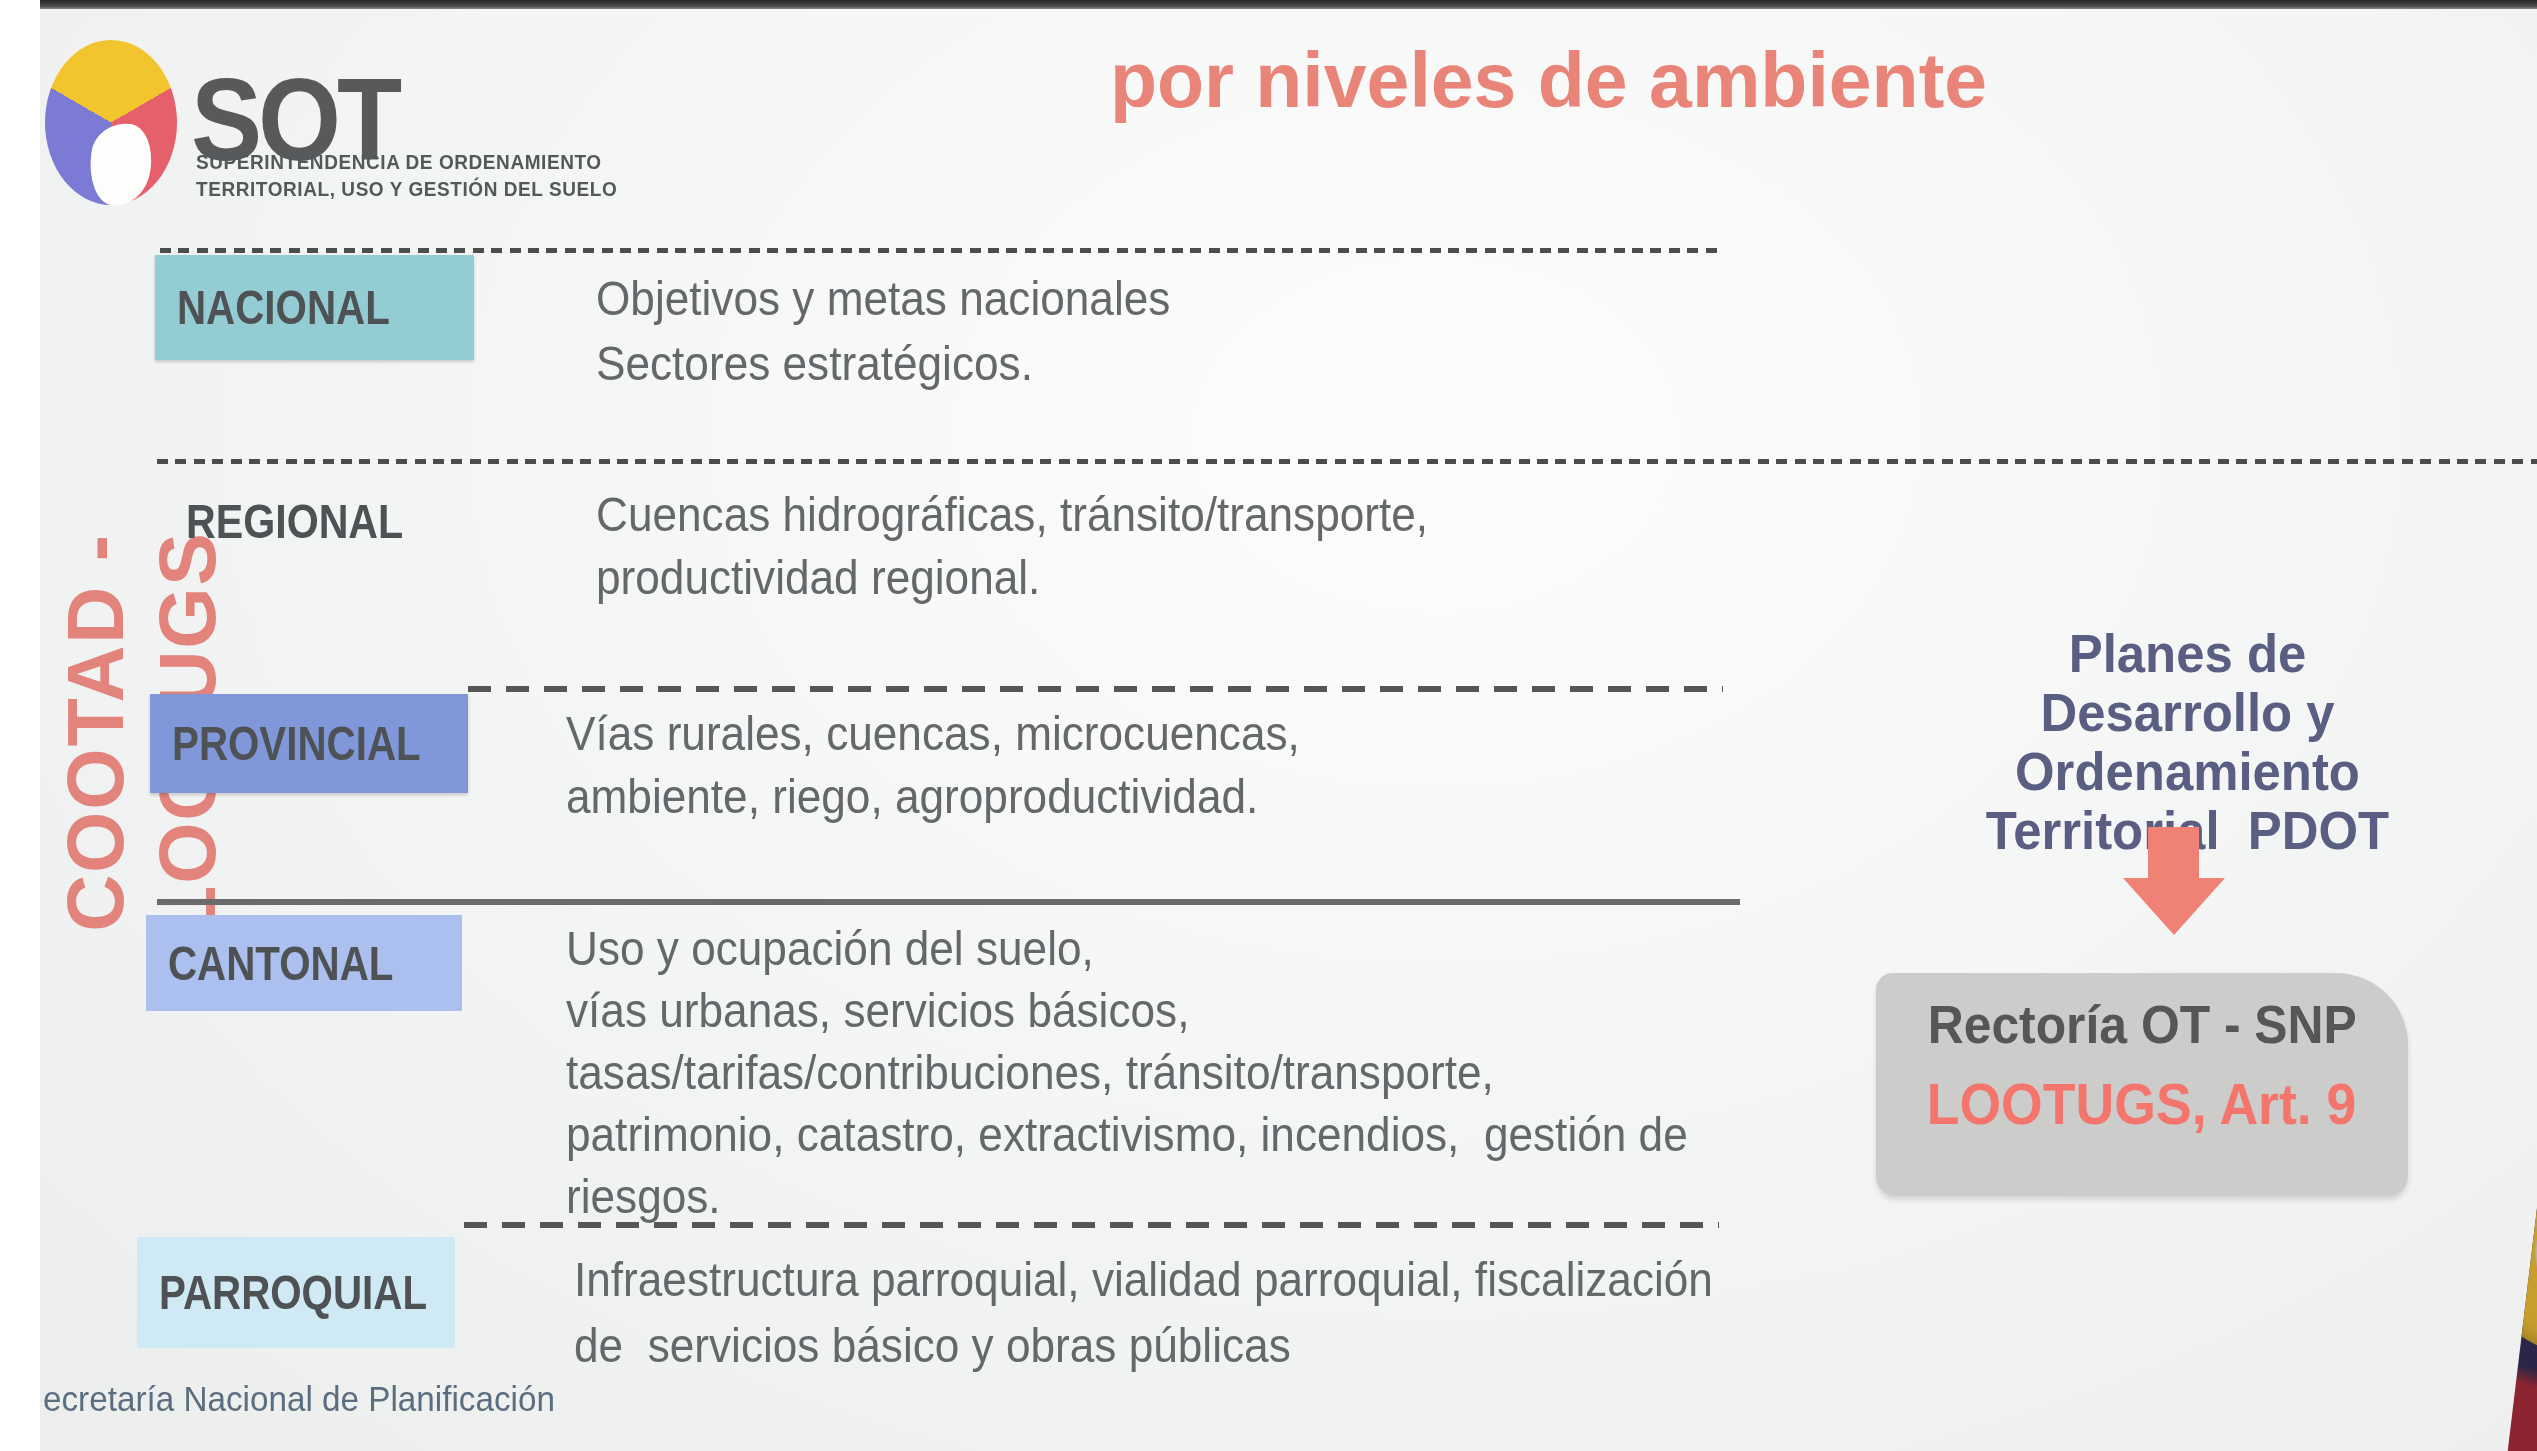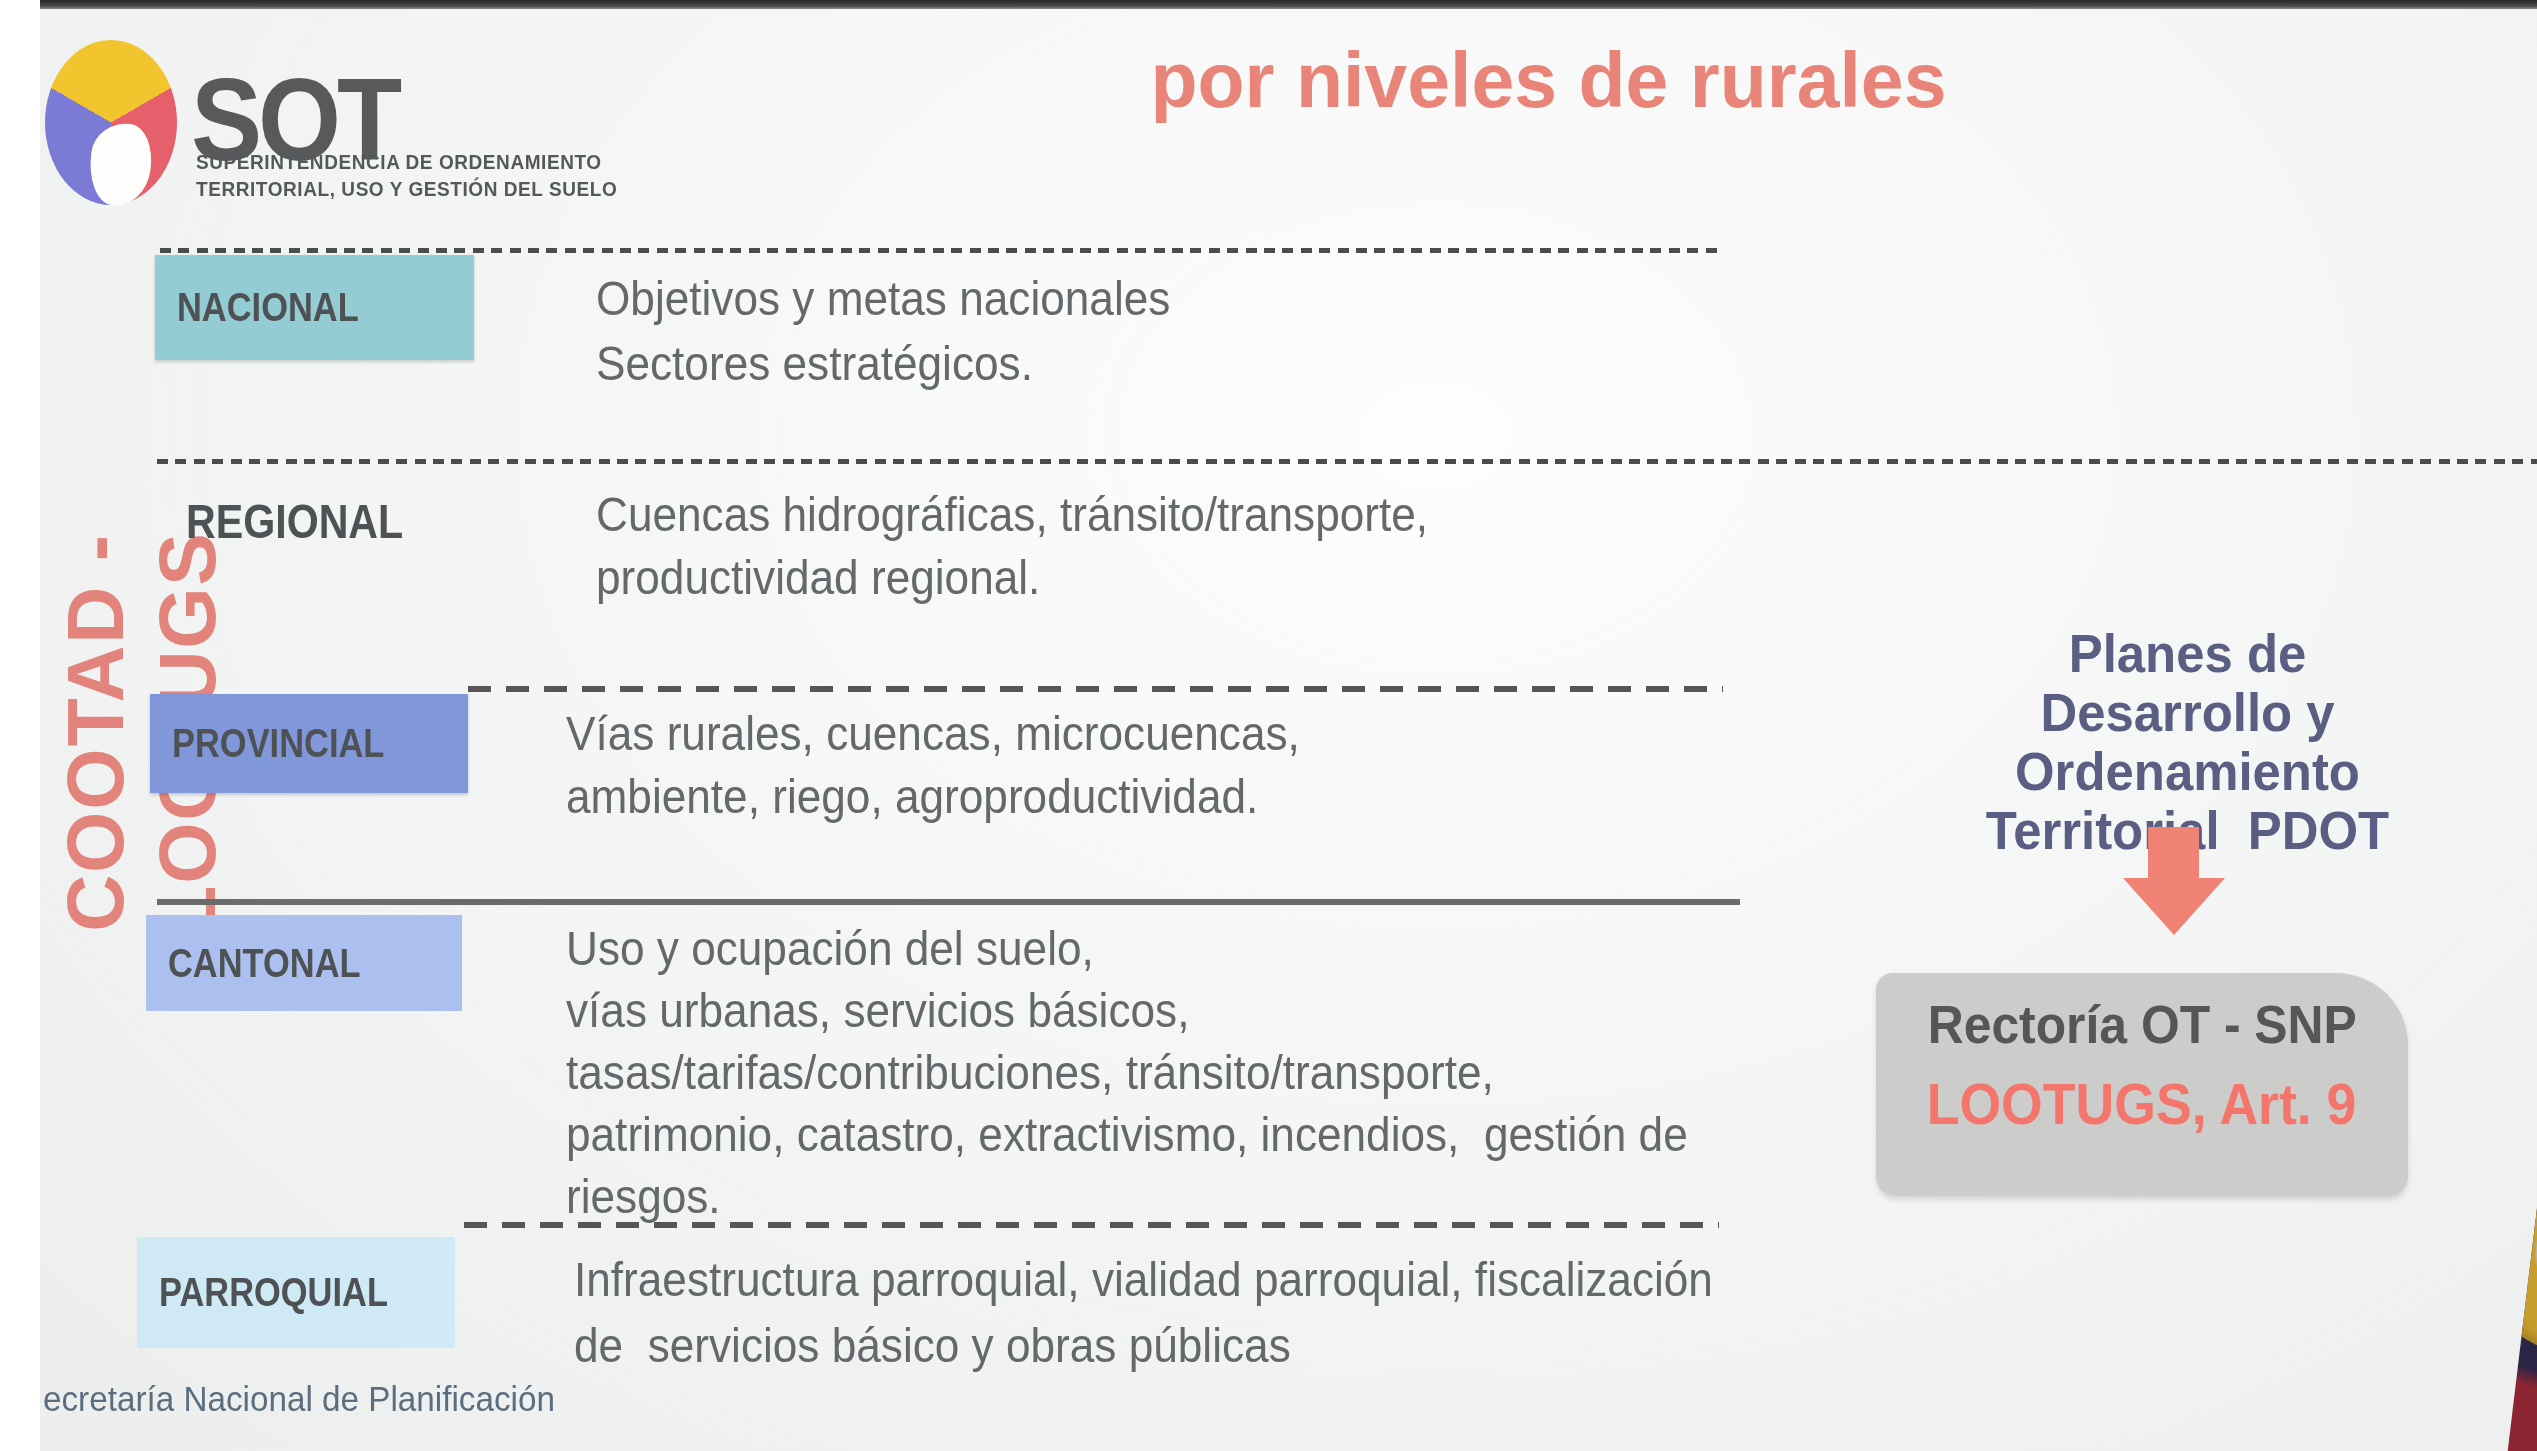--- a/index.html
+++ b/index.html
@@ -47,21 +47,21 @@
   .dash-big{height:6.1px;background:repeating-linear-gradient(90deg,#565656 0 23.4px,transparent 23.4px 38px);}
   .solid-line{height:6.1px;background:#6b6b6b;}
   #div1{left:120px;top:248px;width:1558px;}
   #div2{left:117px;top:459px;width:2404px;}
   #div3{left:428px;top:686px;width:1255px;}
   #div4{left:117px;top:899px;width:1583px;}
   #div5{left:424px;top:1222px;width:1255px;}
 
   
   .rowbox{display:flex;align-items:center;padding-left:22px;box-sizing:border-box;
-    font-weight:700;color:#4e5255;font-size:41px;}
+    font-weight:700;color:#4e5255;font-size:48px;}
   .rowbox > span{transform:scaleX(0.84);transform-origin:0 50%;white-space:nowrap;}
   #box-nacional{left:115px;top:255px;width:319px;height:105px;background:#93ccd2;box-shadow:0 2.2px 3.3px rgba(0,0,0,.18);}
   #label-regional{left:146px;top:493px;font-weight:700;color:#4e5255;font-size:49px;
     transform:scaleX(0.84);transform-origin:0 0;}
   #box-provincial{left:110px;top:694px;width:318px;height:99px;background:#8098da;box-shadow:0 2.2px 3.3px rgba(0,0,0,.18);}
   #box-cantonal{left:106px;top:915px;width:316px;height:96px;background:#abc0ee;}
   #box-parroquial{left:97px;top:1237px;width:318px;height:111px;background:#cfeaf4;text-align:right;}
 
   
   .rowtext{color:#65686b;font-size:48px;transform:scaleX(0.92);transform-origin:0 0;}
@@ -107,21 +107,21 @@
   <div id="top-edge" class="abs"></div>
 
   <div id="logo-circle" class="abs">
     <div id="logo-map" class="abs"></div>
   </div>
   <div id="brand" class="abs t">SOT</div>
   <div id="brand-sub1" class="abs brand-sub t">SUPERINTENDENCIA DE ORDENAMIENTO</div>
   <div id="brand-sub2" class="abs brand-sub t">TERRITORIAL, USO Y GESTIÓN DEL SUELO</div>
 
   <div id="title" class="abs">
-    <div class="t">por niveles de rurales</div>
+    <div class="t">por niveles de ambiente</div>
   </div>
 
   <div id="side-label" class="abs t">COOTAD - LOOTUGS</div>
 
   <div id="div1" class="abs dash-fine"></div>
   <div id="div2" class="abs dash-fine"></div>
   <div id="div3" class="abs dash-big"></div>
   <div id="div4" class="abs solid-line"></div>
   <div id="div5" class="abs dash-big"></div>
 

